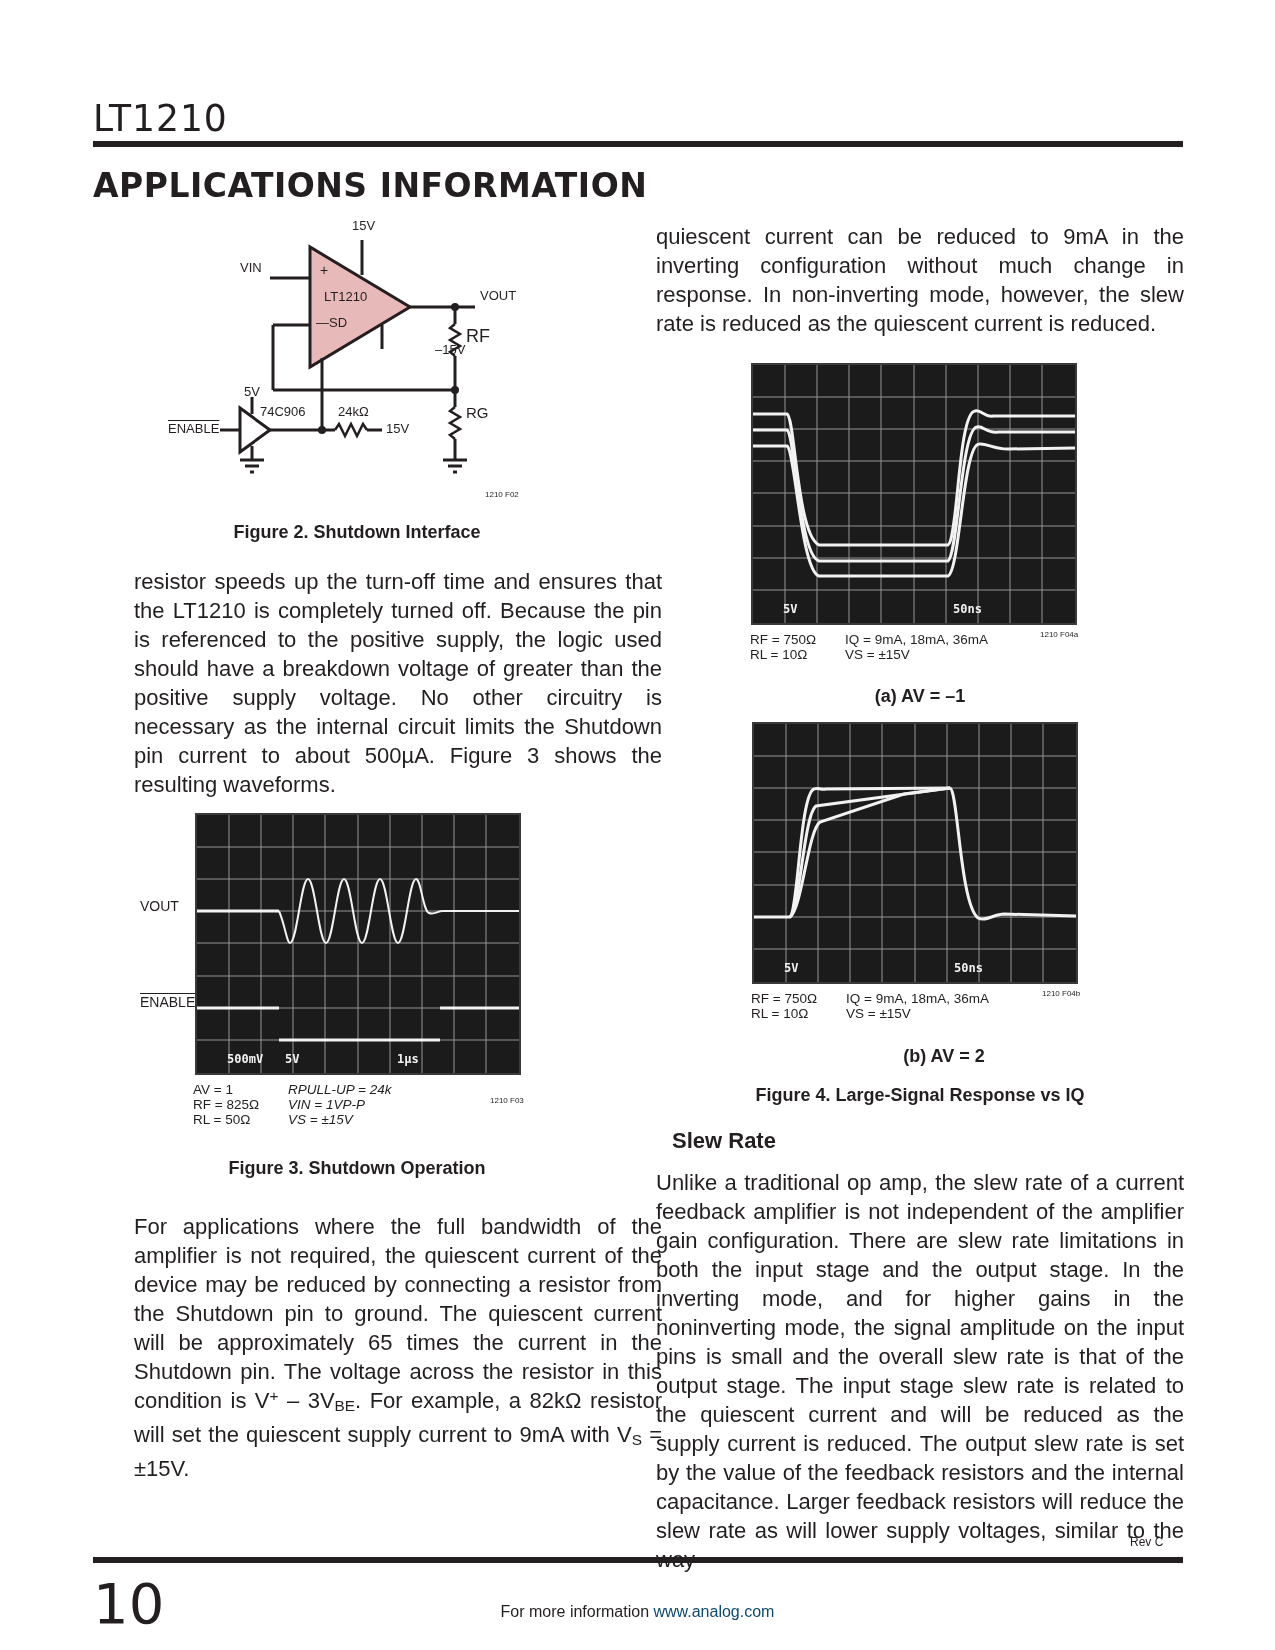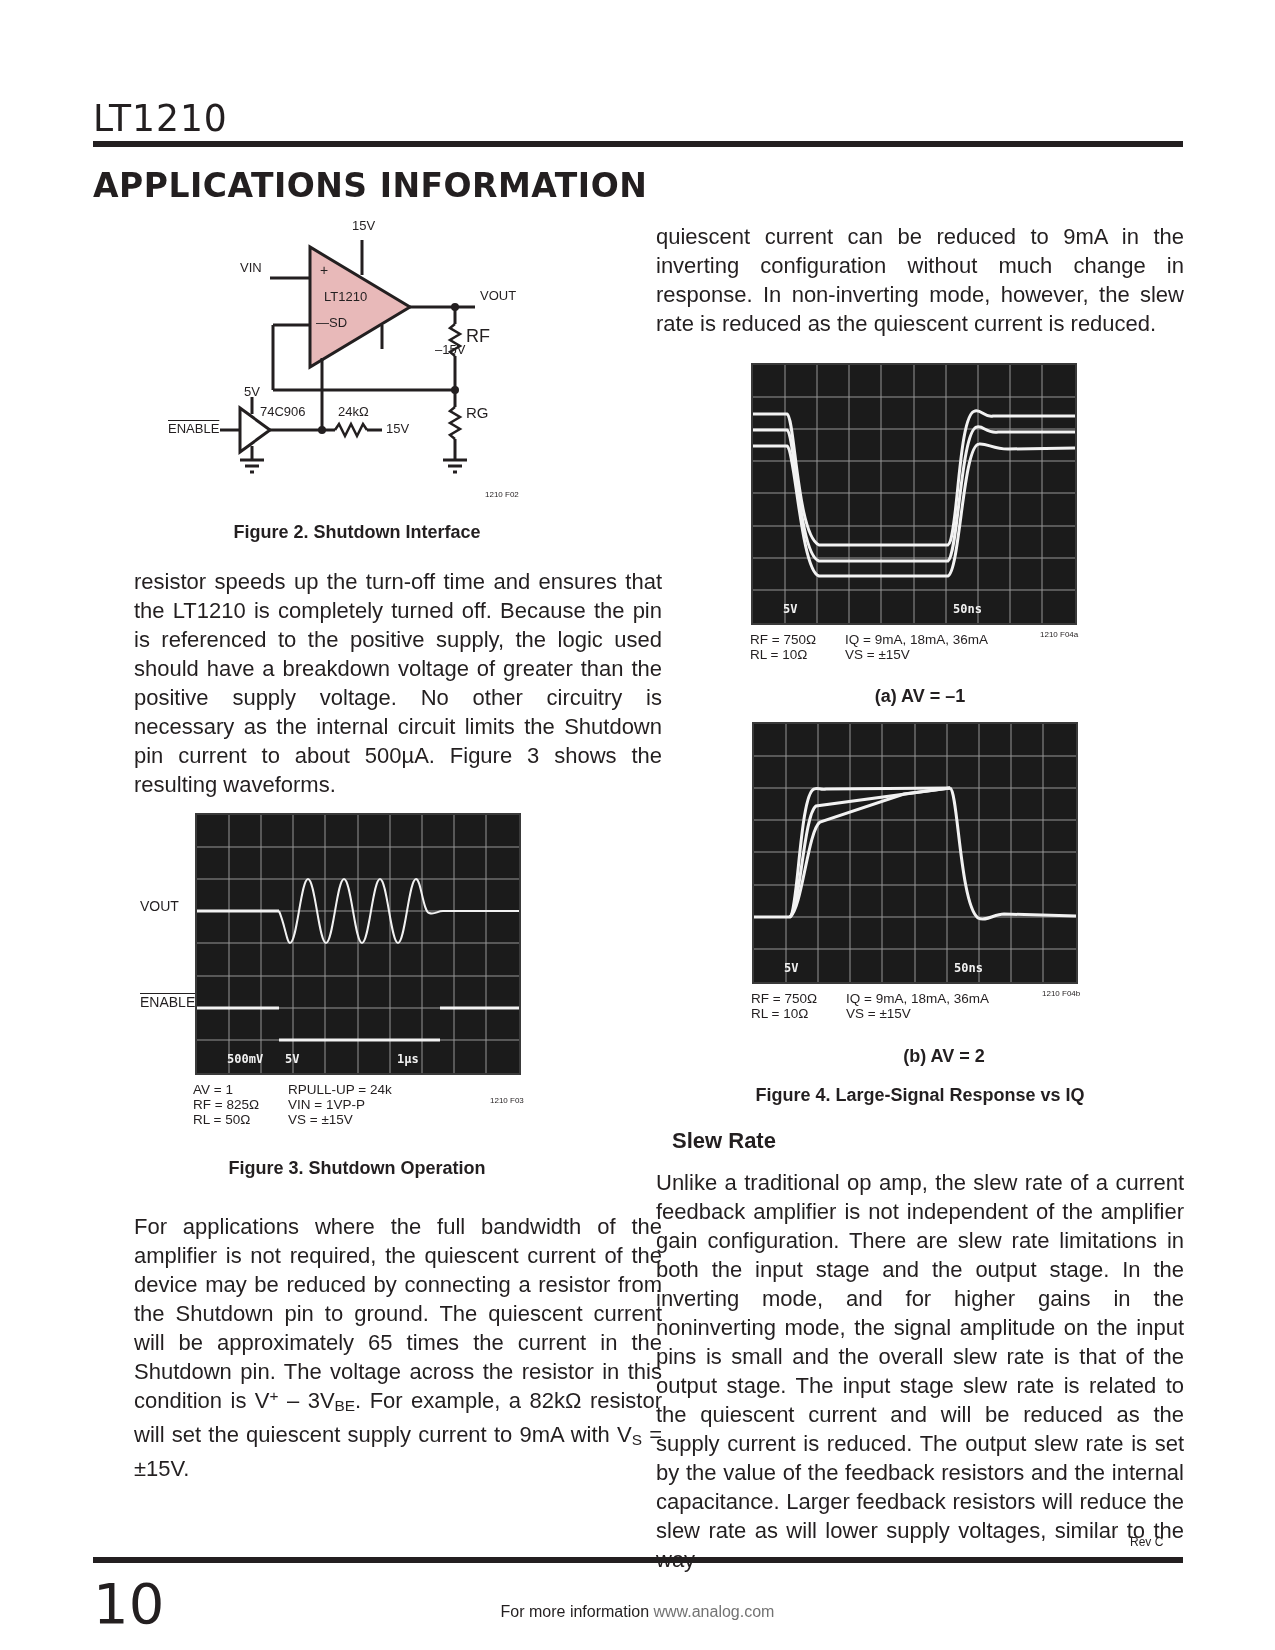--- a/index.html
+++ b/index.html
@@ -17,21 +17,21 @@
   .right-col { left:656px; width:528px; }
   .caption { font-size:18px; font-weight:bold; text-align:center; }
   .scope { background:#1b1b1b; border:2px solid #3a3a3a; box-sizing:border-box; }
   .scope svg { display:block; }
   .fig-params { font-size:13.5px; line-height:15px; color:#231f20; }
   .fig-id { font-size:8px; color:#231f20; }
   .heading { font-size:22px; font-weight:bold;margin-left:16px; }
   .rule-bot { left:93px; top:1557px; width:1090px; height:6px; background:#231f20; }
   .pagenum { left:93px; top:1562px; font-size:56px; font-weight:normal; font-family:"DejaVu Sans", sans-serif;margin-top:9px; }
   .footer { left:0; width:1275px; top:1603px; text-align:center; font-size:16px; }
-  .footer a { color:#737373; text-decoration:none; }
+  .footer a { color:#0c4a6e; text-decoration:none; }
   .rev { left:1130px; top:1535px; font-size:12px; }
   sub { font-size:70%; vertical-align:-3px; }
   sup { font-size:70%; vertical-align:7px; line-height:0; }
 </style>
 </head>
 <body>
 
 <div class="abs part">LT1210</div>
 <div class="abs rule-top"></div>
 <div class="abs section">APPLICATIONS INFORMATION</div>
@@ -143,21 +143,21 @@
       <text x="88" y="248">5V</text>
       <text x="200" y="248">1µs</text>
     </g>
   </svg>
 </div>
 <div class="abs fig-params" style="left:193px; top:1082px;">
   <div>AV = 1</div>
   <div>RF = 825Ω</div>
   <div>RL = 50Ω</div>
 </div>
-<div class="abs fig-params" style="left:288px; top:1082px;">
+<div class="abs fig-params" style="left:288px; top:1082px;font-style:italic;">
   <div>RPULL-UP = 24k</div>
   <div>VIN = 1VP-P</div>
   <div>VS = ±15V</div>
 </div>
 <div class="abs fig-id" style="left:490px; top:1096px;">1210 F03</div>
 <div class="abs caption" style="left:93px; top:1158px; width:528px;">Figure 3. Shutdown Operation</div>
 
 <div class="abs body left-col" style="top:1212px;">
   <p><span>For applications where the full bandwidth of the amplifier is not required, the quiescent current of the device may be reduced by connecting a resistor from the Shutdown pin to ground. The quiescent current will be approximately 65 times the current in the Shutdown pin. The voltage across the resistor in this condition is V</span><sup>+</sup><span> – 3V</span><sub>BE</sub><span>. For example, a 82kΩ resistor will set the quiescent supply current to 9mA with V</span><sub>S</sub><span> = ±15V.</span></p>
 </div>

